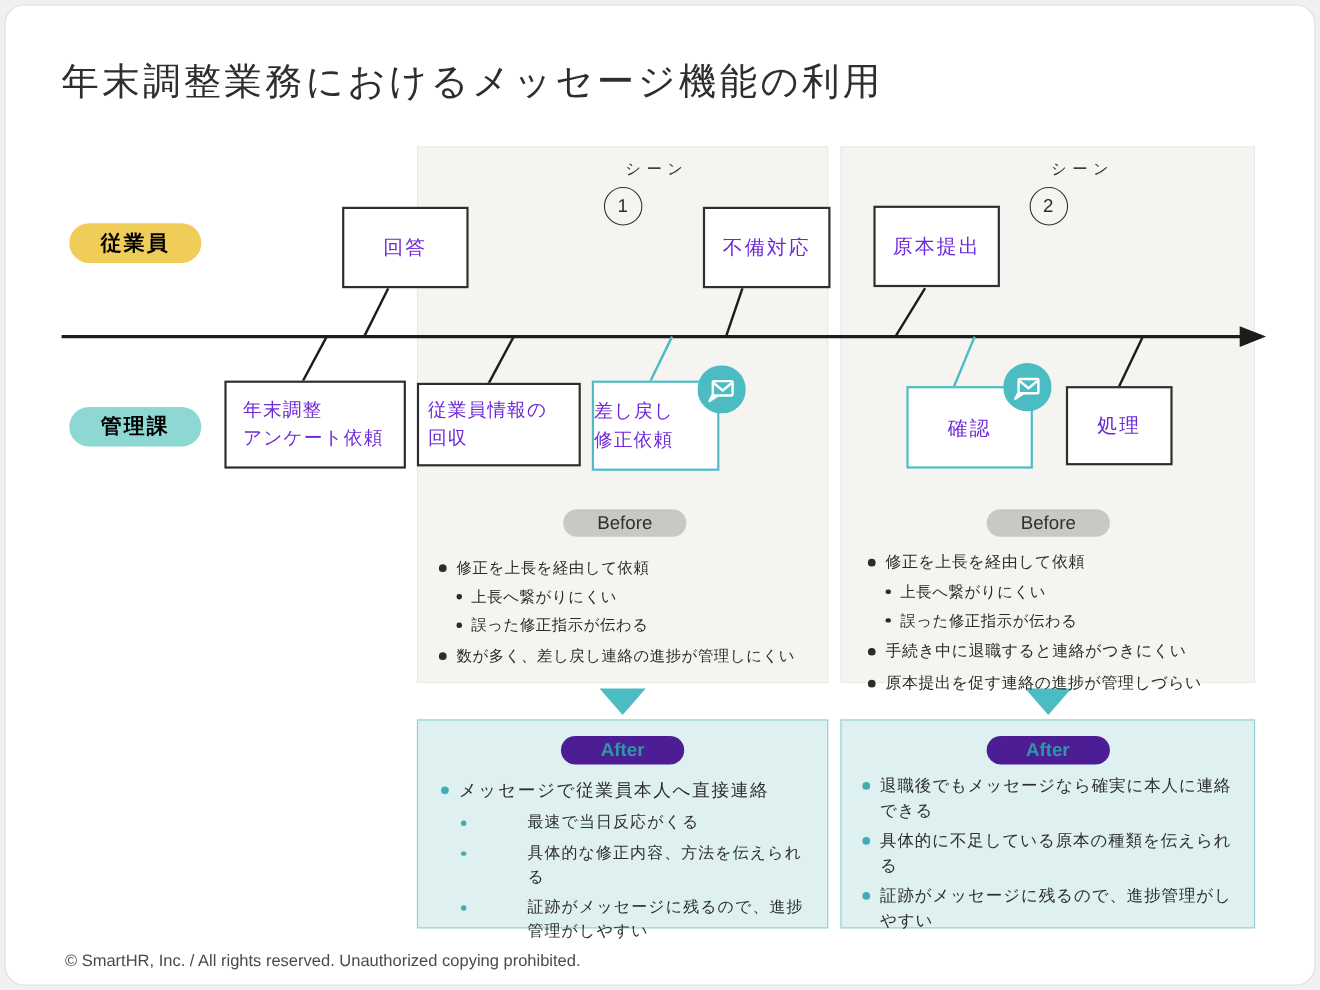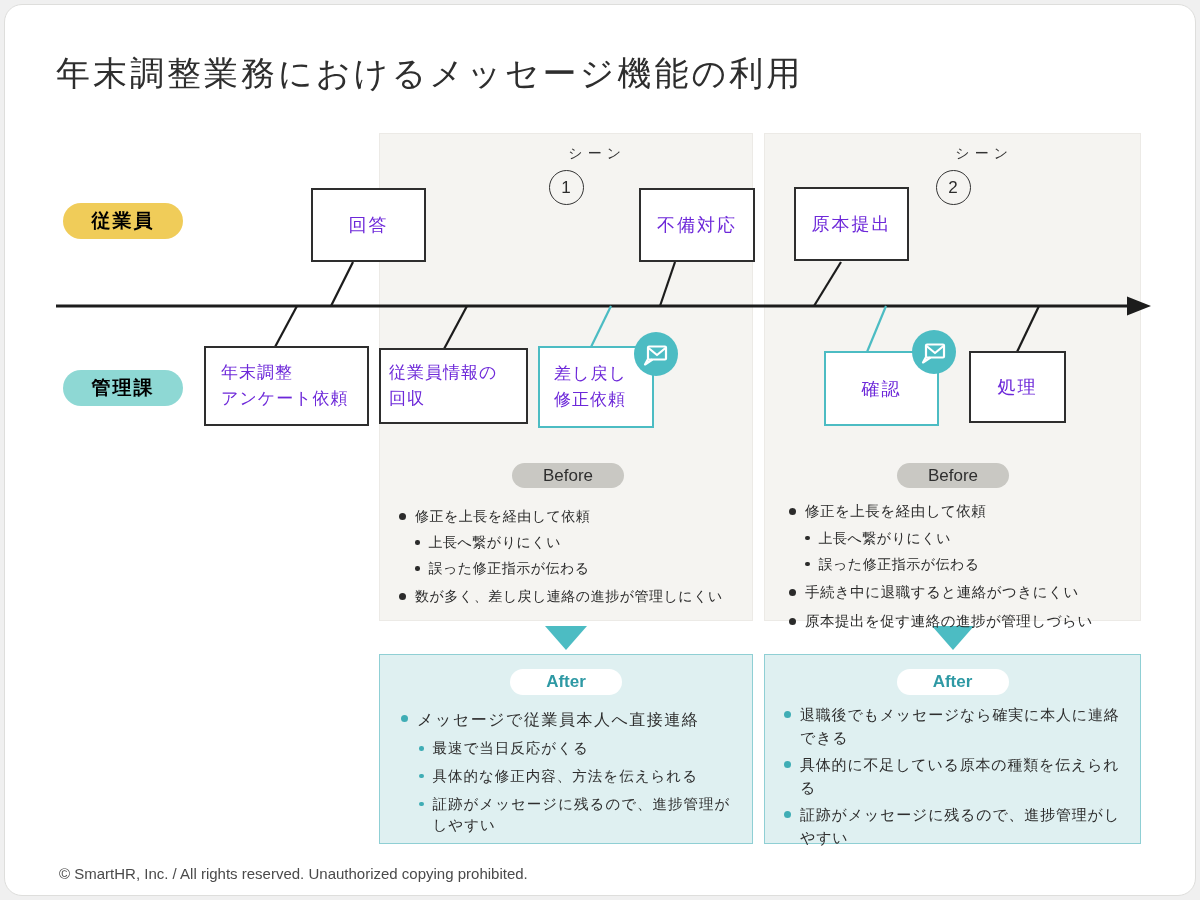--- a/index.html
+++ b/index.html
@@ -68,29 +68,29 @@
   .blist.before2 .b-row.lvl1 .btext { font-size:14.5px; }
 
   .after-box {
     position:absolute; top:653px; height:190px; background:#dff0f1;
     border:1px solid #8fcfd4;
   }
   .after-box.a1 { left:378px; width:374px; }
   .after-box.a2 { left:763px; width:377px; }
   .after-pill {
     position:absolute; left:50%; transform:translateX(-50%); top:14px;
-    width:112px; height:26px; background:#ffffff; border-radius:13px;
+    width:112px; height:26px; background:#4c1d95; border-radius:13px;
     display:flex; align-items:center; justify-content:center;
     font-size:17px; font-weight:600; color:#2e99a4;
   }
   .alist { position:absolute; }
   .alist .dot { background:#3fadb5; }
   .alist .btext { color:#2e2e2e; }
   .alist.a1l .b-row.lvl1 .btext { font-size:16px; letter-spacing:1.5px; }
-  .alist.a1l .b-row.lvl2 { margin-left:18px; margin-top:6px; }
+  .alist.a1l .b-row.lvl2 { margin-left:18px; margin-top:6px;gap:47px; }
   .alist.a1l .b-row.lvl2 .btext { font-size:14.5px; letter-spacing:1px; }
   .alist.a2l .b-row.lvl1 .btext { font-size:15px; letter-spacing:0.8px; }
   .alist.a2l .b-row.lvl1 { margin-top:5px; }
 
   .footer { position:absolute; left:58px; top:864px; font-size:15px; color:#4a4a4a; }
 </style>
 </head>
 <body>
 
 <div class="card">
@@ -133,21 +133,21 @@
   <div class="nbox" style="left:793px; top:186px; width:115px; height:74px;">原本提出</div>
 
   <div class="nbox multi" style="left:203px; top:345px; width:165px; height:80px; padding-left:15px;">
     <span>年末調整</span>
     <span>アンケート依頼</span>
   </div>
   <div class="nbox multi" style="left:378px; top:347px; width:149px; height:76px; padding-left:8px;">
     <span>従業員情報の</span>
     <span>回収</span>
   </div>
-  <div class="nbox multi teal" style="left:537px; top:345px; width:116px; height:82px; padding-left:14px;">
+  <div class="nbox multi teal" style="left:537px; top:345px; width:116px; height:82px; ">
     <span>差し戻し</span>
     <span>修正依頼</span>
   </div>
   <div class="nbox teal" style="left:823px; top:350px; width:115px; height:75px;">確認</div>
   <div class="nbox" style="left:968px; top:350px; width:97px; height:72px;">処理</div>
 
   <svg class="msg-icon" viewBox="0 0 44 44" style="left:633px; top:331px;">
     <circle cx="22" cy="22" r="22" fill="#4cbcc3"></circle>
     <rect x="14" y="14.5" width="18" height="13" rx="1" fill="none" stroke="#ffffff" stroke-width="2.2"></rect>
     <polyline points="14.5,16 23,23 31.5,16" fill="none" stroke="#ffffff" stroke-width="2.2" stroke-linejoin="round"></polyline>

